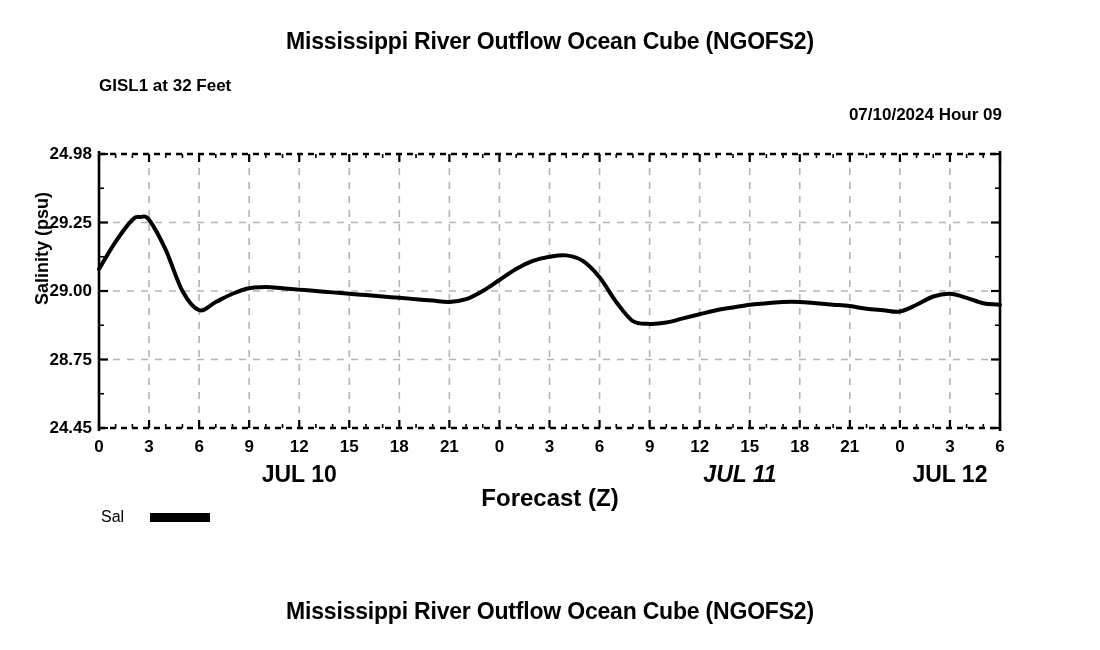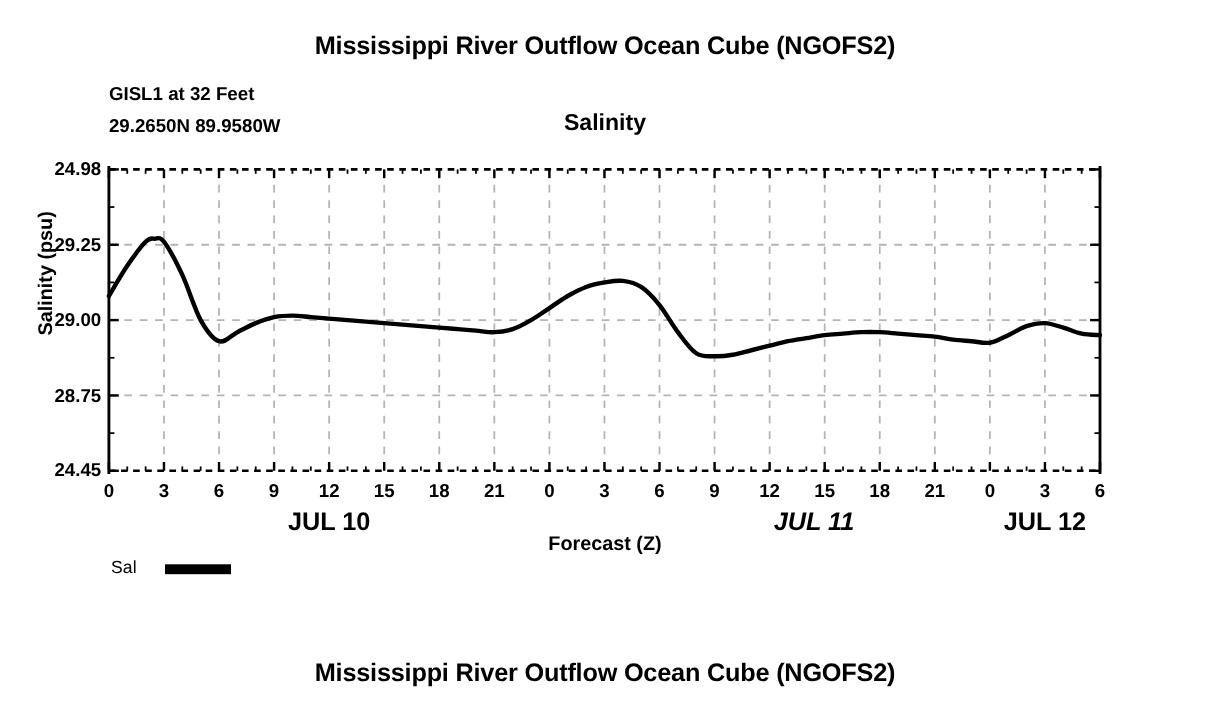--- a/index.html
+++ b/index.html
@@ -118,21 +118,21 @@
     font-weight: bold;
     transform: translateX(-50%);
     white-space: nowrap;
   }
   .xlabel {
     position: absolute;
     left: 0;
     right: 0;
     top: 484px;
     text-align: center;
-    font-size: 18px;
+    font-size: 24px;
     font-weight: bold;
   }
   .legend {
     position: absolute;
     left: 101px;
     top: 508px;
     display: flex;
     align-items: center;
     gap: 26px;
   }
@@ -152,22 +152,21 @@
   }
 </style>
 </head>
 <body>
 
 <div class="page">
 
   <div class="main-title">Mississippi River Outflow Ocean Cube (NGOFS2)</div>
 
   <div class="meta-station">GISL1 at 32 Feet</div>
-  <div class="meta-coords">29.2650N  89.9580W</div>
-  <div class="meta-variable">Salinity</div>
+  <div class="meta-runtime">07/10/2024 Hour 09</div>
 
   <div class="plot-wrap">
     <svg class="plot" width="1100" height="650">
       <g id="grid-layer">
           <line x1="149.05555555555554" y1="154" x2="149.05555555555554" y2="428" stroke="#b4b4b4" stroke-width="1.6" stroke-dasharray="7 7"></line>
           <line x1="199.1111111111111" y1="154" x2="199.1111111111111" y2="428" stroke="#b4b4b4" stroke-width="1.6" stroke-dasharray="7 7"></line>
           <line x1="249.16666666666666" y1="154" x2="249.16666666666666" y2="428" stroke="#b4b4b4" stroke-width="1.6" stroke-dasharray="7 7"></line>
           <line x1="299.2222222222222" y1="154" x2="299.2222222222222" y2="428" stroke="#b4b4b4" stroke-width="1.6" stroke-dasharray="7 7"></line>
           <line x1="349.2777777777778" y1="154" x2="349.2777777777778" y2="428" stroke="#b4b4b4" stroke-width="1.6" stroke-dasharray="7 7"></line>
           <line x1="399.3333333333333" y1="154" x2="399.3333333333333" y2="428" stroke="#b4b4b4" stroke-width="1.6" stroke-dasharray="7 7"></line>

